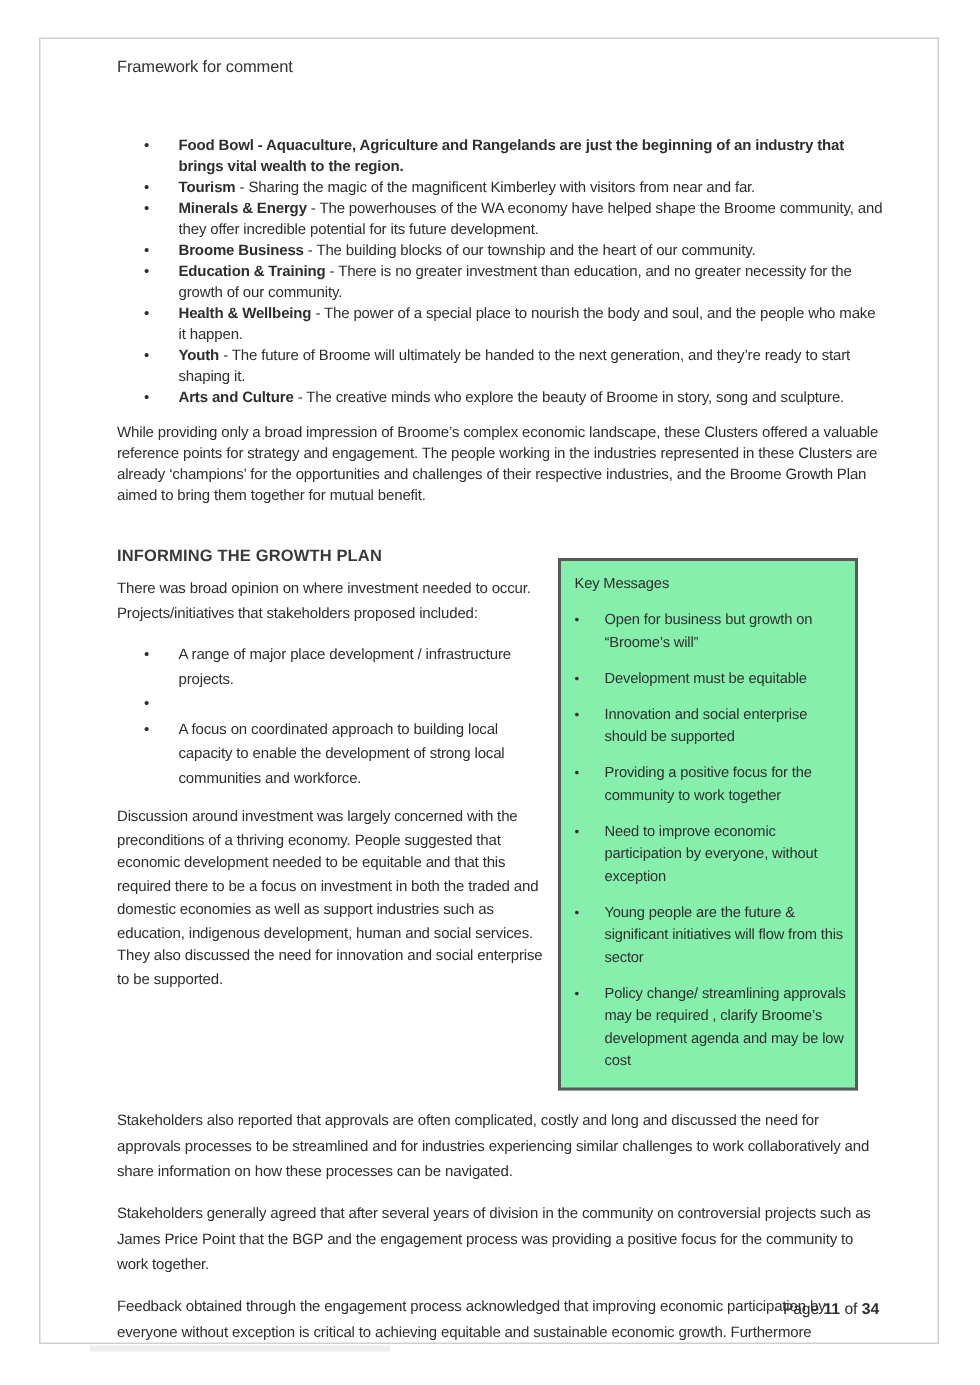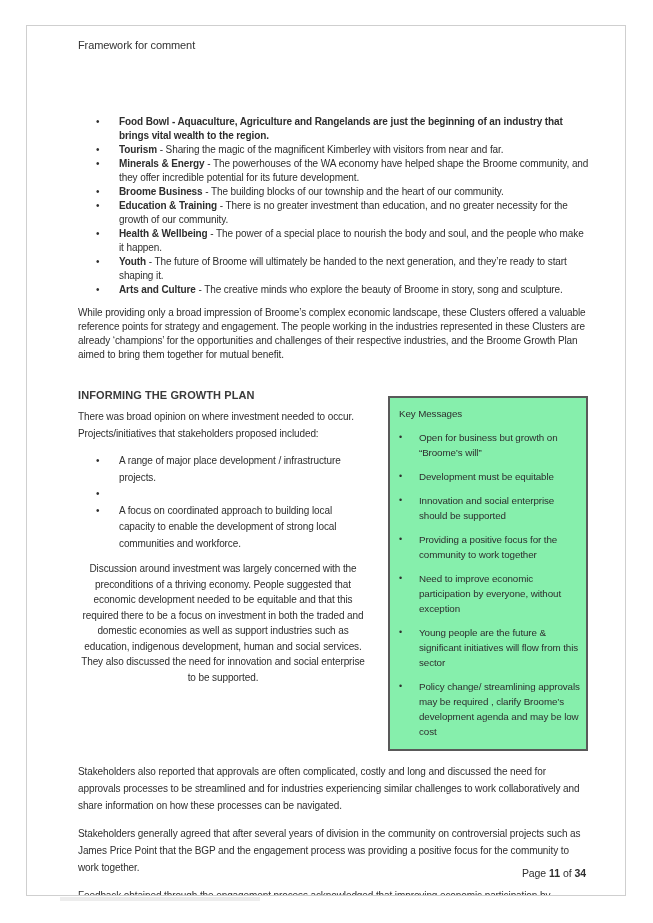--- a/index.html
+++ b/index.html
@@ -10,42 +10,42 @@
     position:absolute; left:26px; top:25px; width:600px; height:871px;
     background:#fff; border:1px solid #cfcfcf;
     padding:13px 36px 0 51px;
     font-size:10px; letter-spacing:-0.1px; overflow:hidden;
   }
   .page-shadow {
     position:absolute; left:60px; top:897px; width:200px; height:4px;
     background:#ededed;
   }
 
-  .doc-header { font-size:11px; color:#333; margin-bottom:64px; }
+  .doc-header { font-size:11px; color:#333; margin-bottom:40px; }
 
   
   .cluster-list { list-style:none; }
   .cluster-list li { display:flex; line-height:14px; }
   .bullet { flex:none; width:23px; margin-left:18px; font-size:10px; }
   .cluster-list .bold-lead { font-weight:bold; }
 
   .para { line-height:14px; margin-top:9px; }
 
   .section-heading {
     font-size:11px; font-weight:bold; color:#3a3a3a;
     margin-top:27px; letter-spacing:0.1px;
   }
 
   
-  .columns { display:flex; gap:20px; margin-top:6px; align-items:flex-start; }
+  .columns { display:flex; gap:4px; margin-top:6px; align-items:flex-start; }
   .col-left { width:290px; flex:none; line-height:16.5px; }
   .col-left .intro { margin-top:2px; }
   .invest-list { list-style:none; margin-top:11px; }
   .invest-list li { display:flex; line-height:16.5px; }
-  .col-left .discussion { margin-top:9px; line-height:15.5px;text-align:center; }
+  .col-left .discussion { margin-top:9px; line-height:15.5px; }
 
   .col-right { width:200px; flex:none; margin-top:-11px; }
   .key-box {
     border:2px solid #595959; background:#86efac;
     padding:8px 6px 10px 9px; font-size:9.8px; line-height:15px;
   }
   .key-title { margin-bottom:2px; }
   .key-list { list-style:none; }
   .key-list li { display:flex; margin-top:9px; }
   .key-list .bullet { width:20px; margin-left:0; font-size:9px; }

